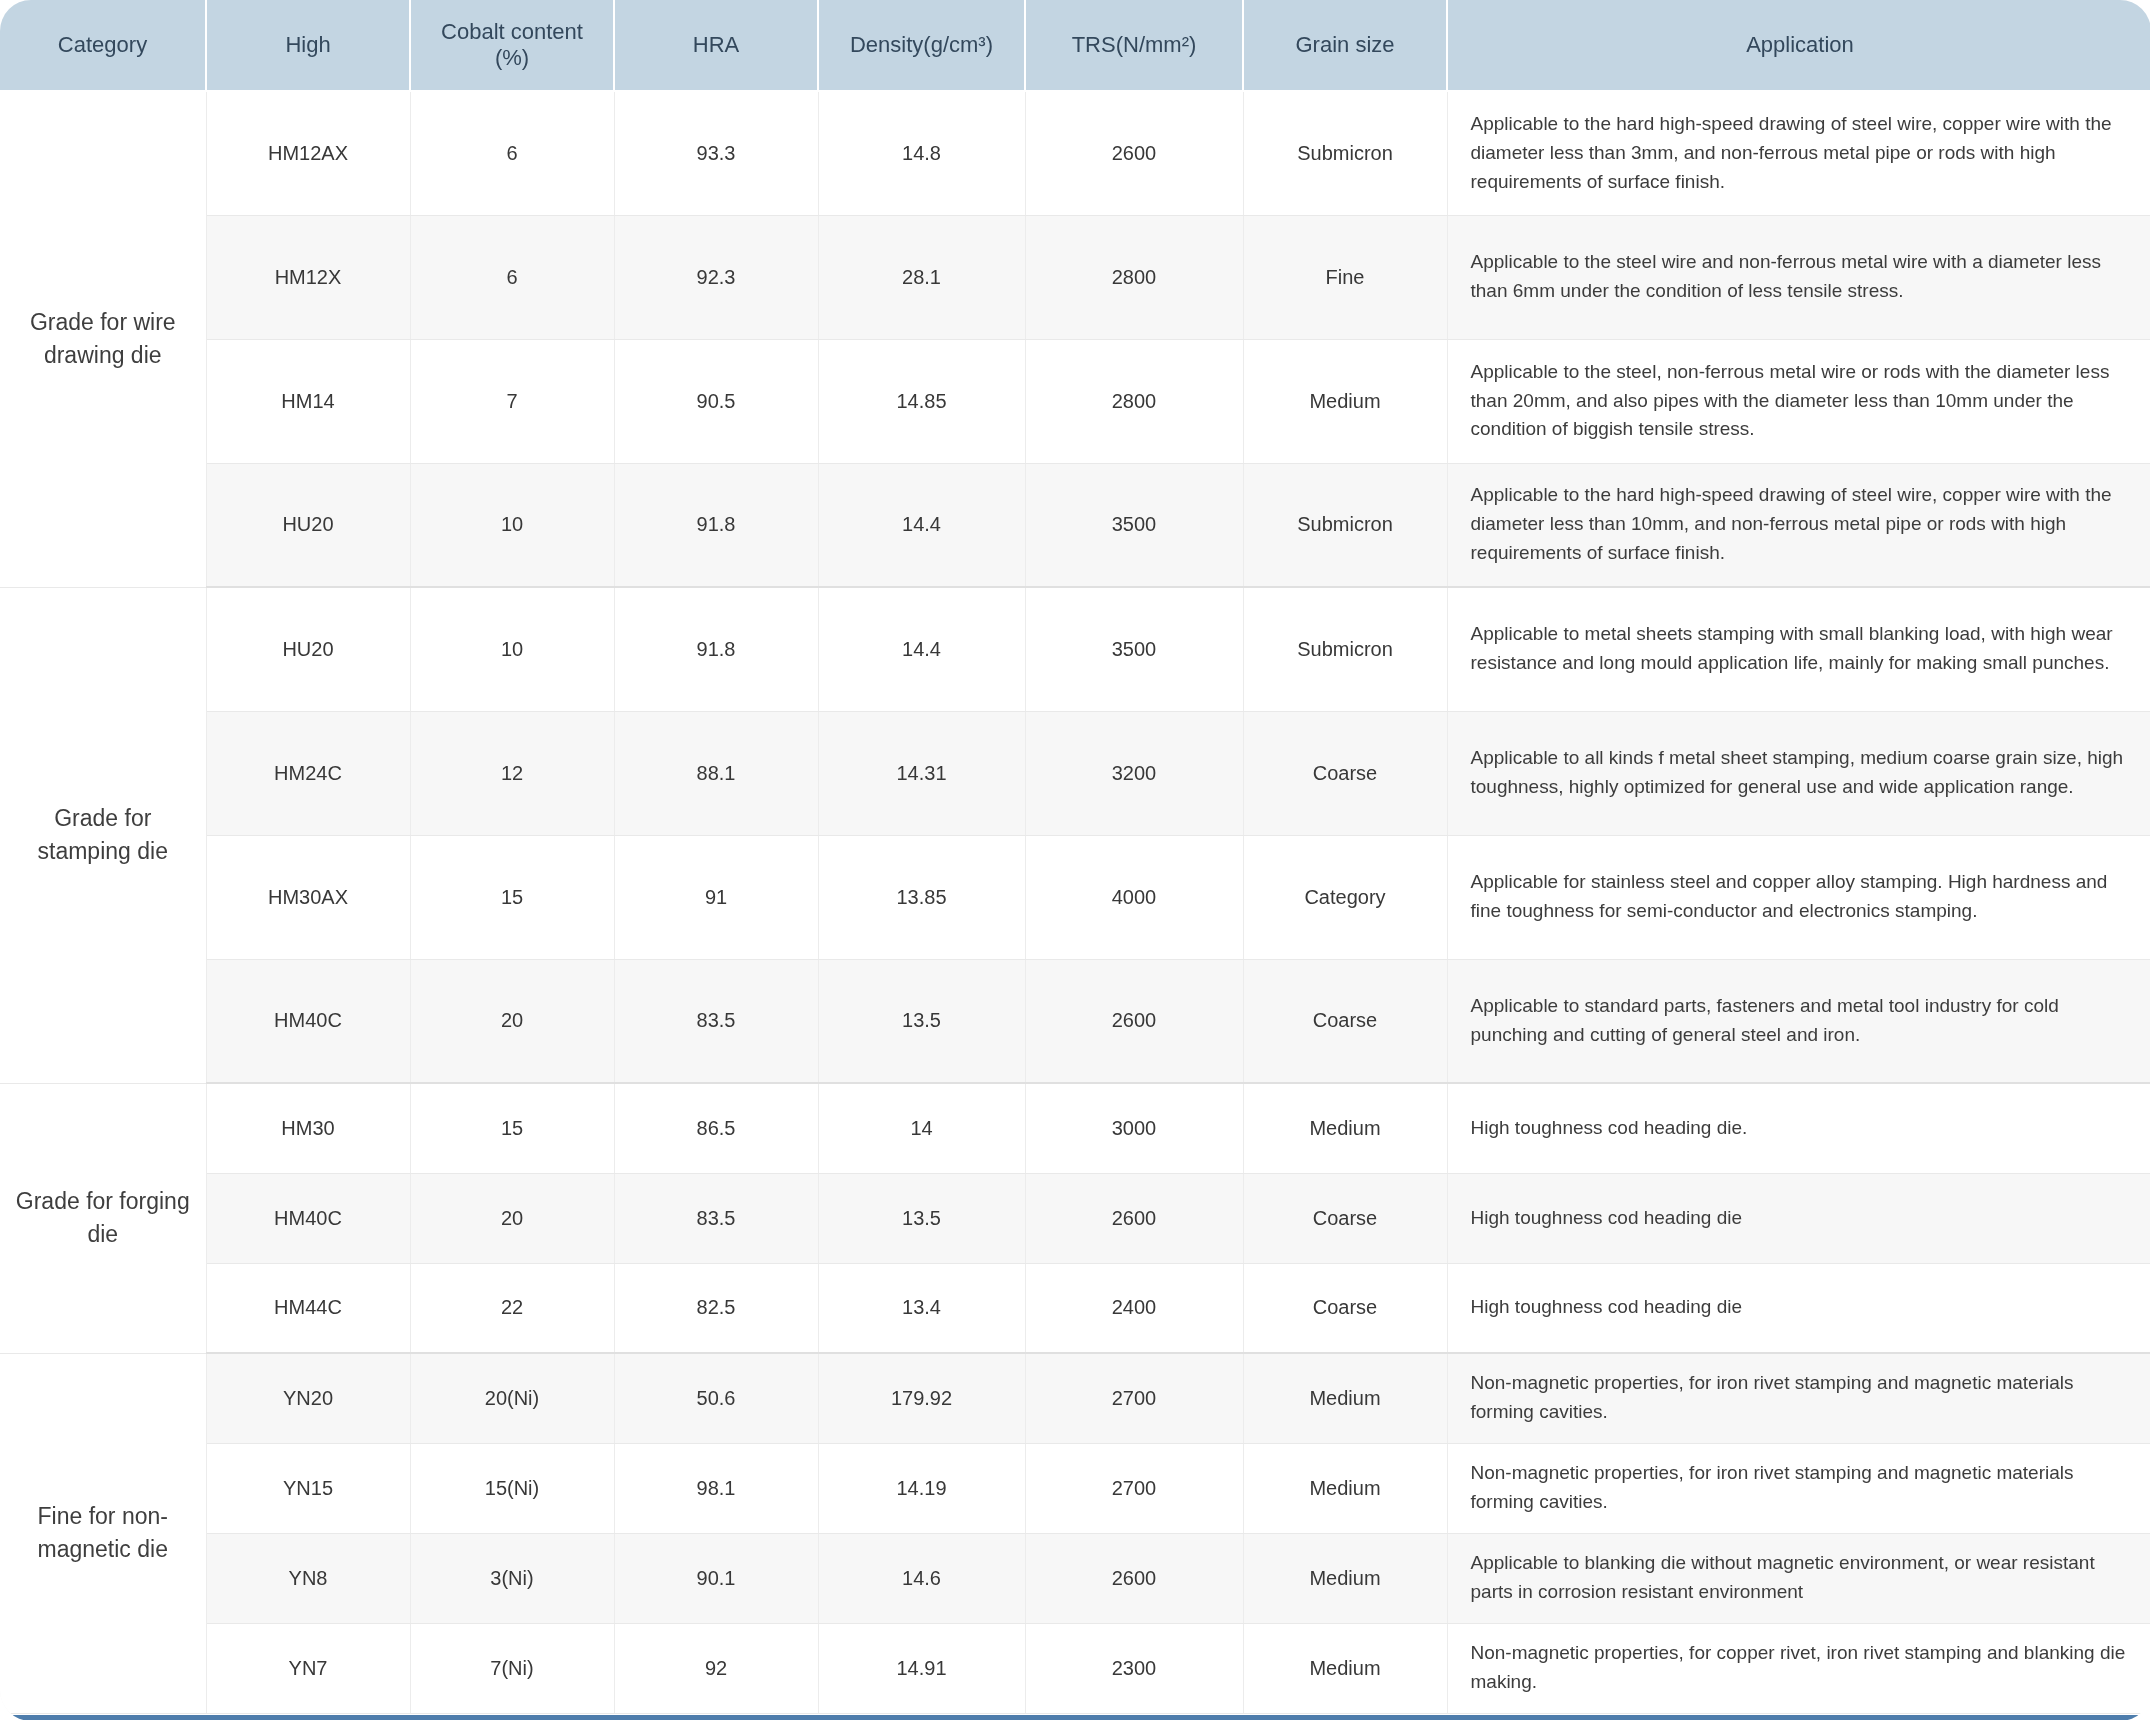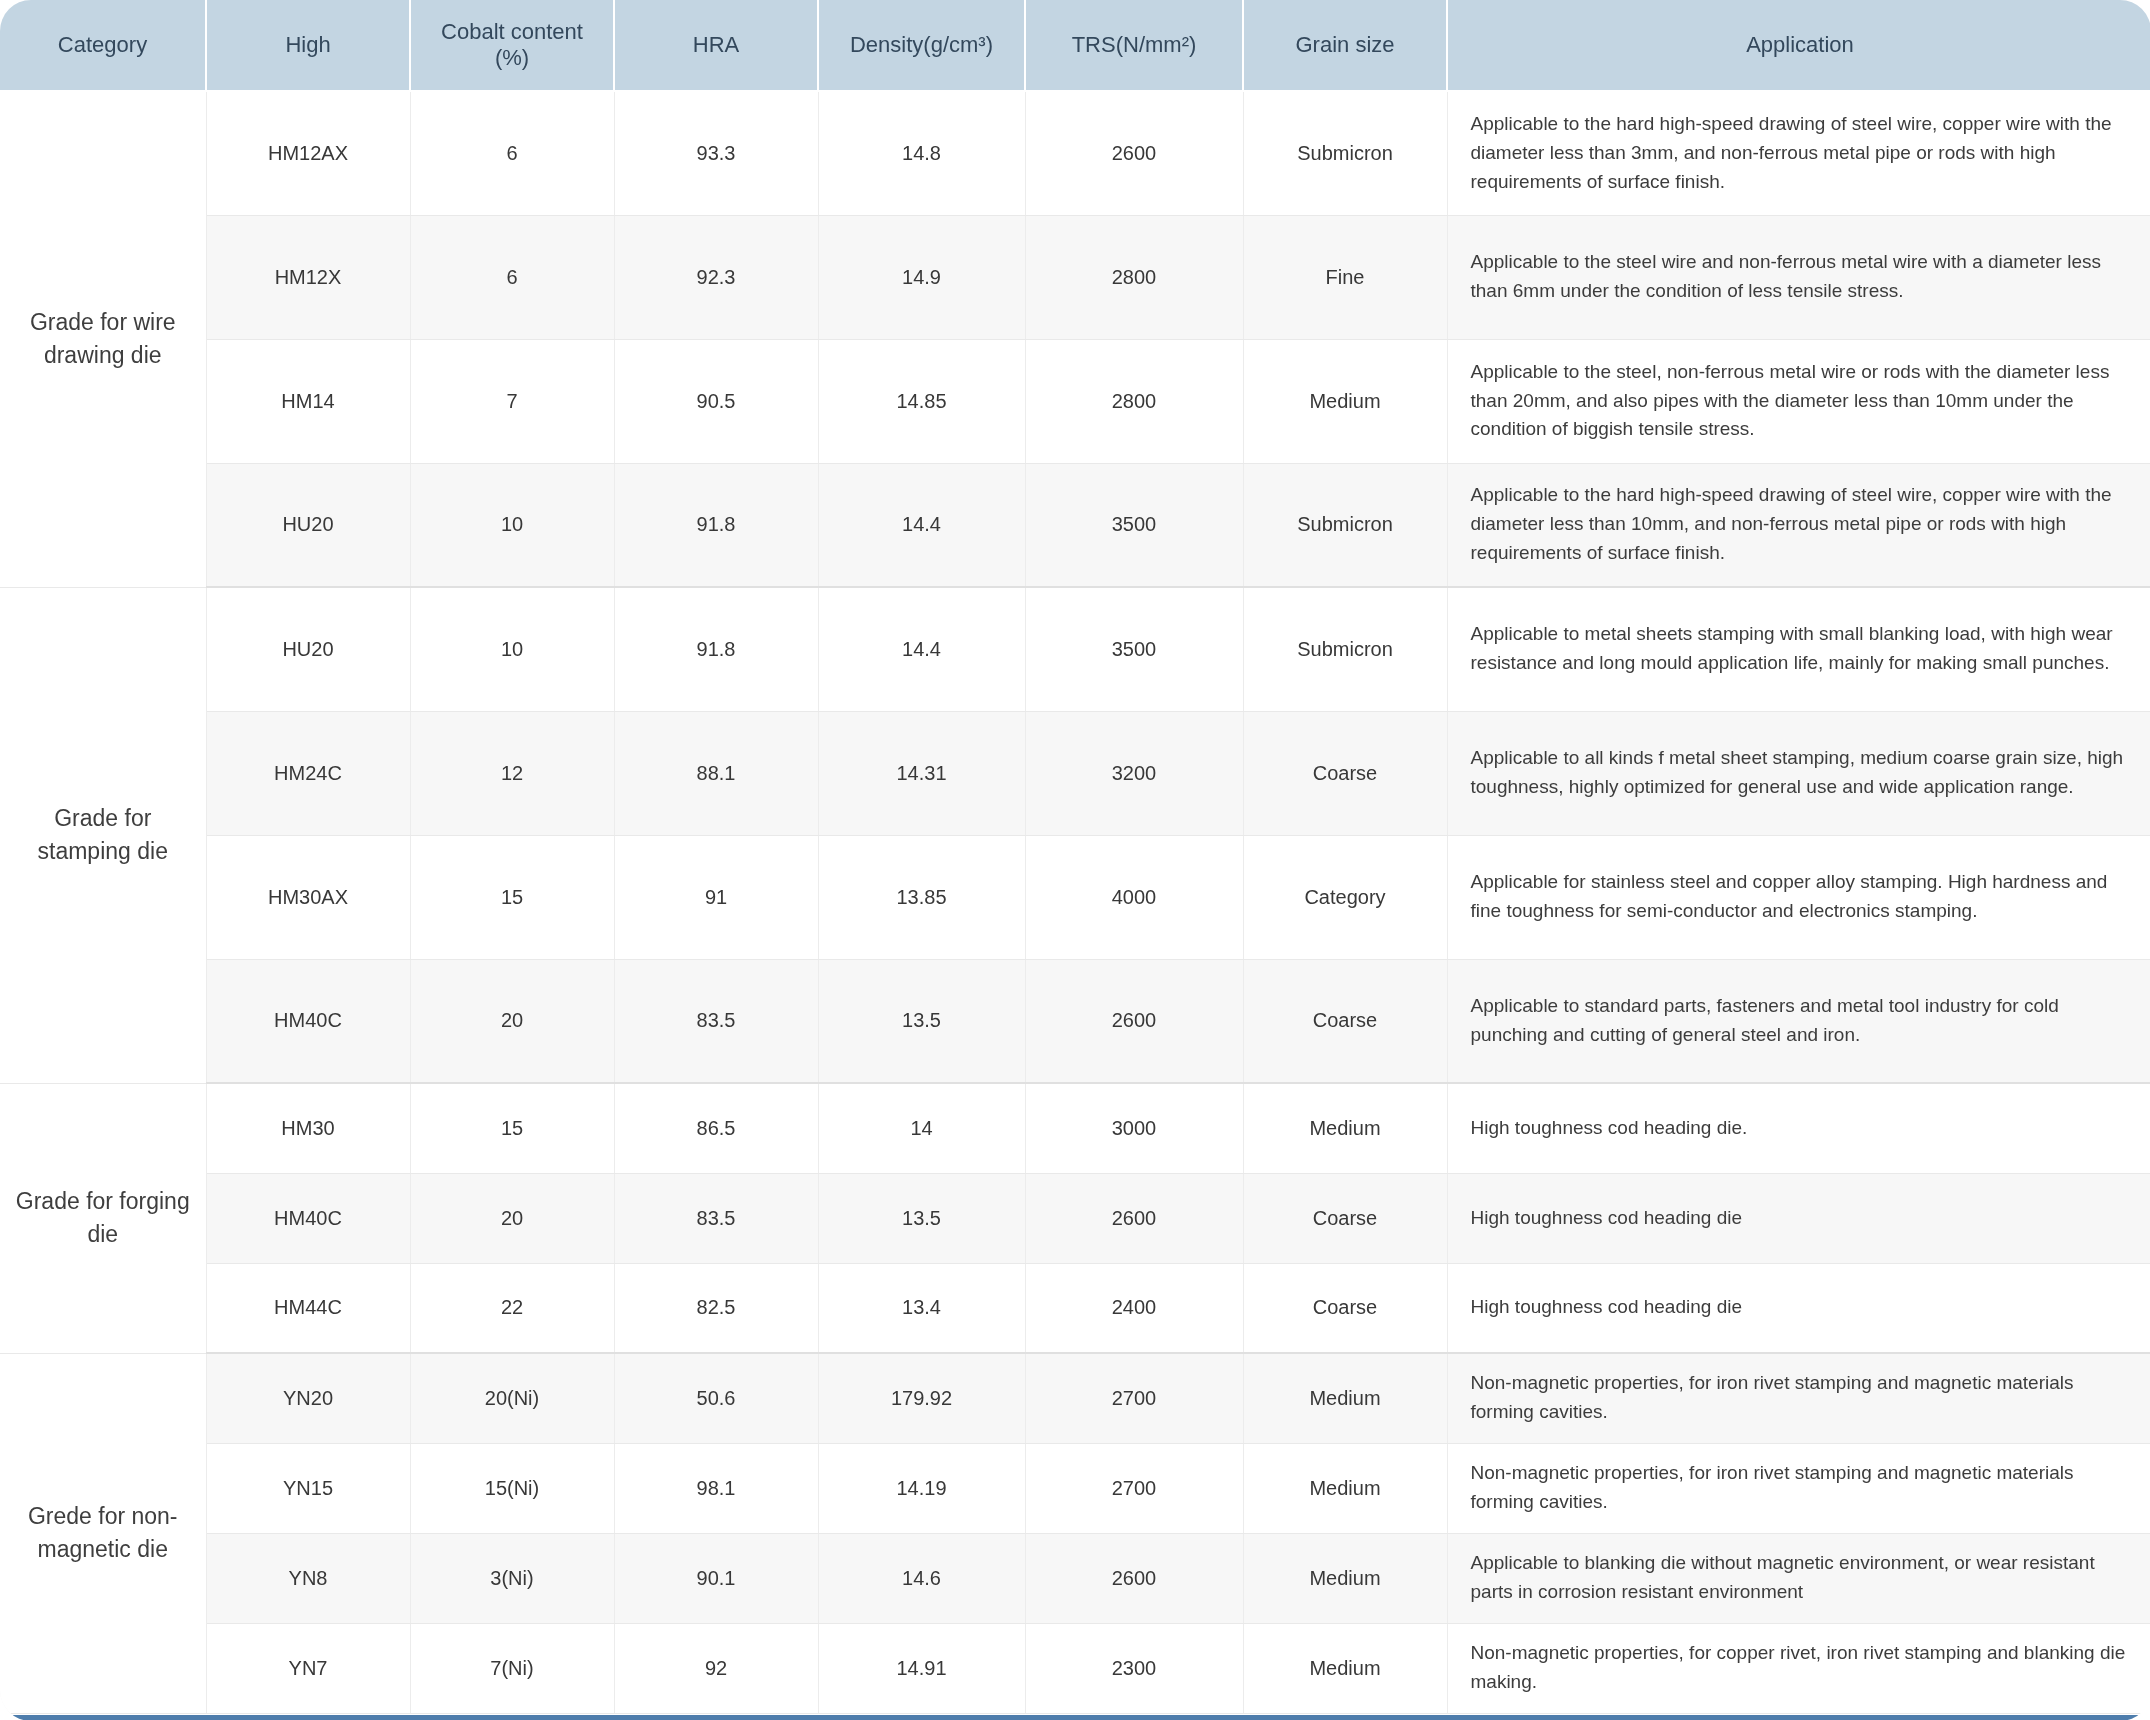--- a/index.html
+++ b/index.html
@@ -116,21 +116,21 @@
         <td class="val">93.3</td>
         <td class="val">14.8</td>
         <td class="val">2600</td>
         <td class="val">Submicron</td>
         <td class="app">Applicable to the hard high-speed drawing of steel wire, copper wire with the diameter less than 3mm, and non-ferrous metal pipe or rods with high requirements of surface finish.</td>
       </tr>
       <tr class="r-tall">
         <td class="val">HM12X</td>
         <td class="val">6</td>
         <td class="val">92.3</td>
-        <td class="val">14.9</td>
+        <td class="val">28.1</td>
         <td class="val">2800</td>
         <td class="val">Fine</td>
         <td class="app">Applicable to the steel wire and non-ferrous metal wire with a diameter less than 6mm under the condition of less tensile stress.</td>
       </tr>
       <tr class="r-tall">
         <td class="val">HM14</td>
         <td class="val">7</td>
         <td class="val">90.5</td>
         <td class="val">14.85</td>
         <td class="val">2800</td>
@@ -208,21 +208,21 @@
         <td class="val">HM44C</td>
         <td class="val">22</td>
         <td class="val">82.5</td>
         <td class="val">13.4</td>
         <td class="val">2400</td>
         <td class="val">Coarse</td>
         <td class="app">High toughness cod heading die</td>
       </tr>
 
       <tr class="r-short">
-        <td class="cat" rowspan="4">Grede for non-magnetic die</td>
+        <td class="cat" rowspan="4">Fine for non-magnetic die</td>
         <td class="val">YN20</td>
         <td class="val">20(Ni)</td>
         <td class="val">50.6</td>
         <td class="val">179.92</td>
         <td class="val">2700</td>
         <td class="val">Medium</td>
         <td class="app">Non-magnetic properties, for iron rivet stamping and magnetic materials forming cavities.</td>
       </tr>
       <tr class="r-short">
         <td class="val">YN15</td>

